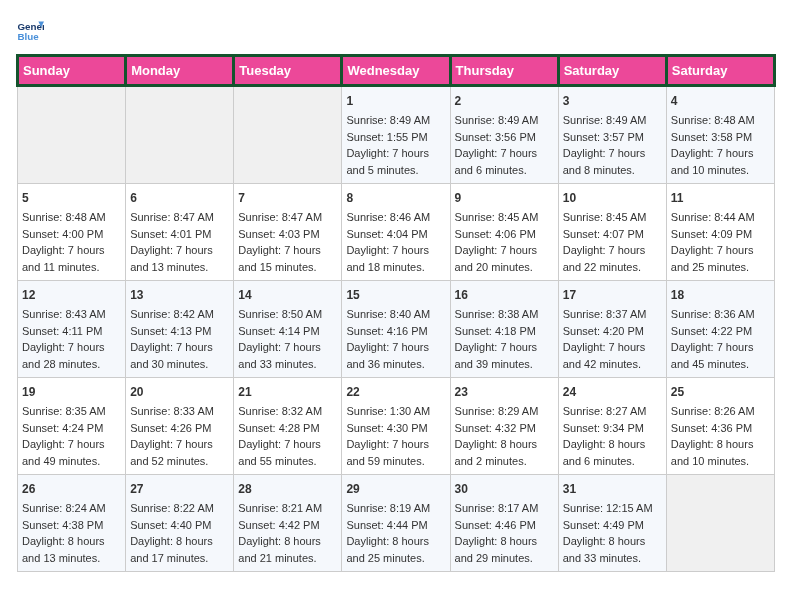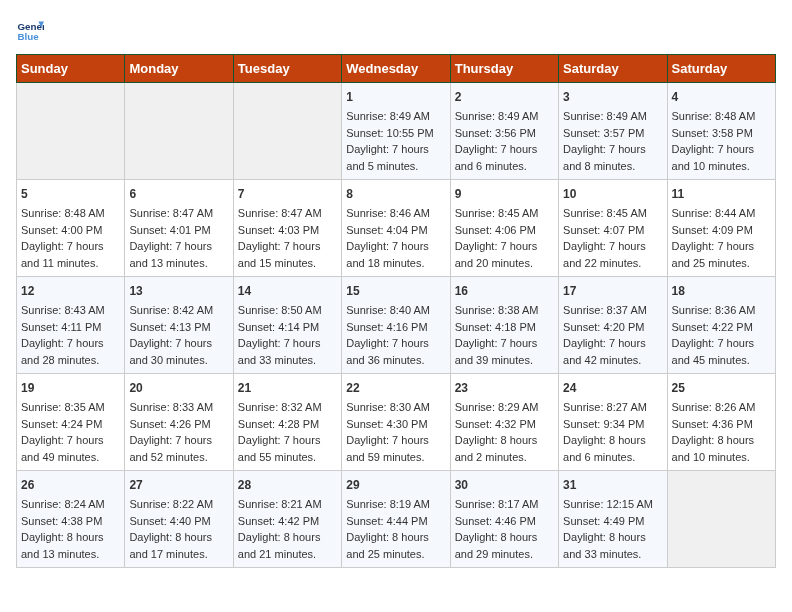--- a/index.html
+++ b/index.html
@@ -37,27 +37,27 @@
       font-size: 16px;
       color: #333;
       font-weight: normal;
     }
     table {
       width: 100%;
       border-collapse: collapse;
       font-size: 11px;
     }
     thead tr th {
-      background-color: #c2410c;
+      background-color: #ec4899;
       color: #fff;
       padding: 6px 4px;
       text-align: left;
       font-size: 13px;
       font-weight: bold;
-      border: 1px solid #14532d;
+      border: 3px solid #14532d;
     }
     tbody tr td {
       vertical-align: top;
       padding: 5px 4px;
       border: 1px solid #ccc;
       min-width: 100px;
       min-height: 70px;
       color: #333;
       font-size: 11px;
       line-height: 1.5;
@@ -113,21 +113,21 @@
       </tr>
   </thead>
   <tbody id="calendar-body">
   <tr>
         <td class="empty-cell"></td>
         <td class="empty-cell"></td>
         <td class="empty-cell"></td>
         <td>
           <span class="day-num">1</span>
           <div>Sunrise: 8:49 AM</div>
-          <div>Sunset: 10:55 PM</div>
+          <div>Sunset: 1:55 PM</div>
           <div>Daylight: 7 hours</div>
           <div>and 5 minutes.</div>
         </td>
         <td>
           <span class="day-num">2</span>
           <div>Sunrise: 8:49 AM</div>
           <div>Sunset: 3:56 PM</div>
           <div>Daylight: 7 hours</div>
           <div>and 6 minutes.</div>
         </td>
@@ -265,21 +265,21 @@
         </td>
         <td>
           <span class="day-num">21</span>
           <div>Sunrise: 8:32 AM</div>
           <div>Sunset: 4:28 PM</div>
           <div>Daylight: 7 hours</div>
           <div>and 55 minutes.</div>
         </td>
         <td>
           <span class="day-num">22</span>
-          <div>Sunrise: 8:30 AM</div>
+          <div>Sunrise: 1:30 AM</div>
           <div>Sunset: 4:30 PM</div>
           <div>Daylight: 7 hours</div>
           <div>and 59 minutes.</div>
         </td>
         <td>
           <span class="day-num">23</span>
           <div>Sunrise: 8:29 AM</div>
           <div>Sunset: 4:32 PM</div>
           <div>Daylight: 8 hours</div>
           <div>and 2 minutes.</div>

